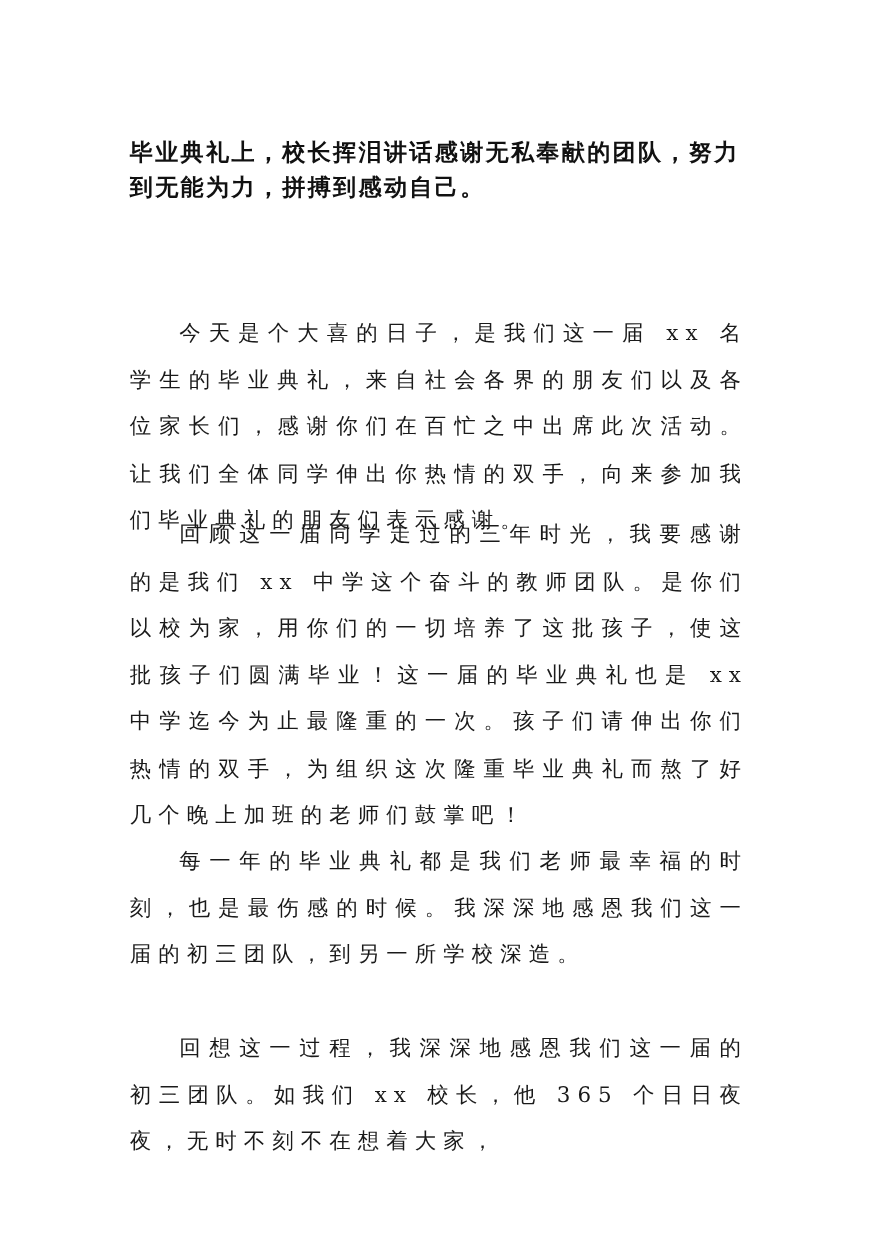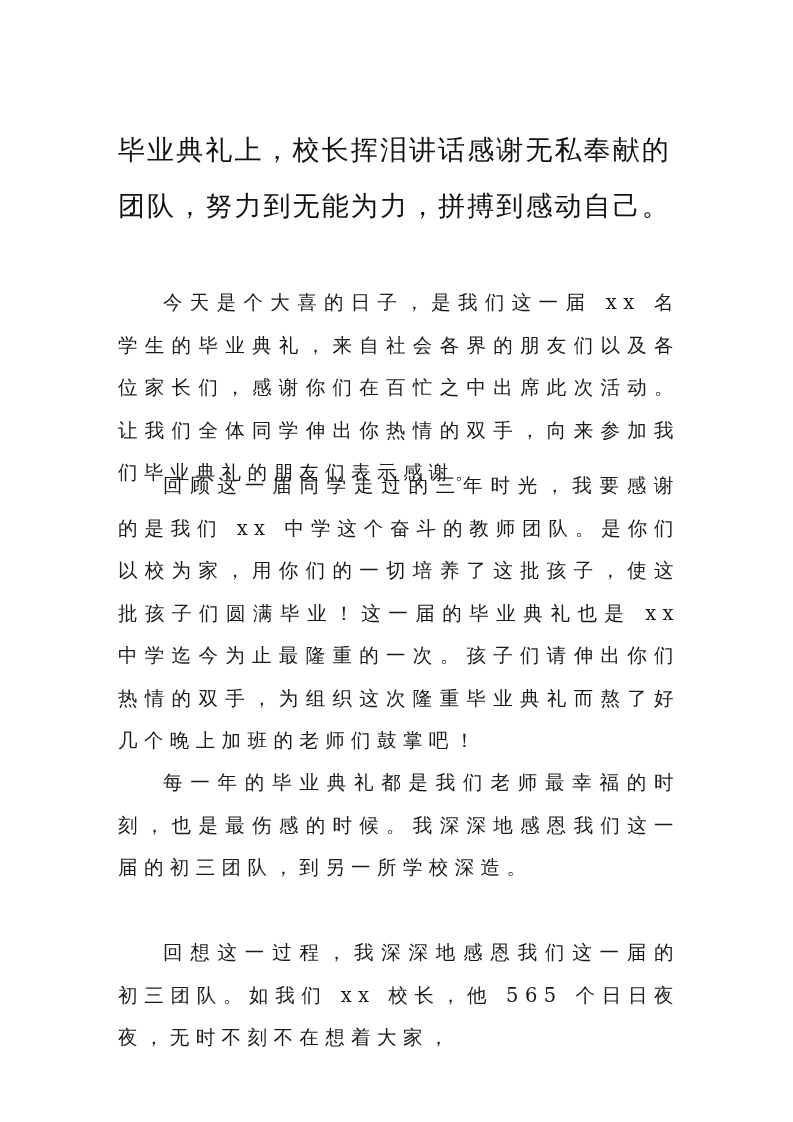--- a/index.html
+++ b/index.html
@@ -19,23 +19,23 @@
     left: 118px;
     top: 0;
     width: 562px;
   }
   .title {
     position: absolute;
     left: 0;
     top: 122px;
     width: 562px;
     font-family: "DejaVu Sans", "Liberation Sans", sans-serif;
-    font-weight: normal;
-    font-size: 27px;
-    line-height: 56px;
+    font-weight: bold;
+    font-size: 21px;
+    line-height: 32px;
     letter-spacing: 2.1px;
     color: #111111;
     margin: 0;
   }
   .body-text {
     position: absolute;
     left: 0;
     width: 562px;
     font-family: "DejaVu Serif", "Liberation Serif", serif;
     font-size: 19.5px;
@@ -52,14 +52,14 @@
   #p4 { top: 932px; }
 </style>
 </head>
 <body>
 
 <div class="page">
   <h1 class="title" id="title">毕业典礼上，校长挥泪讲话感谢无私奉献的团队，努力到无能为力，拼搏到感动自己。</h1>
   <p class="body-text" id="p1">今天是个大喜的日子，是我们这一届 xx 名学生的毕业典礼，来自社会各界的朋友们以及各位家长们，感谢你们在百忙之中出席此次活动。让我们全体同学伸出你热情的双手，向来参加我们毕业典礼的朋友们表示感谢。</p>
   <p class="body-text" id="p2">回顾这一届同学走过的三年时光，我要感谢的是我们 xx 中学这个奋斗的教师团队。是你们以校为家，用你们的一切培养了这批孩子，使这批孩子们圆满毕业！这一届的毕业典礼也是 xx 中学迄今为止最隆重的一次。孩子们请伸出你们热情的双手，为组织这次隆重毕业典礼而熬了好几个晚上加班的老师们鼓掌吧！</p>
   <p class="body-text" id="p3">每一年的毕业典礼都是我们老师最幸福的时刻，也是最伤感的时候。我深深地感恩我们这一届的初三团队，到另一所学校深造。</p>
-  <p class="body-text" id="p4">回想这一过程，我深深地感恩我们这一届的初三团队。如我们 xx 校长，他 565 个日日夜夜，无时不刻不在想着大家，</p>
+  <p class="body-text" id="p4">回想这一过程，我深深地感恩我们这一届的初三团队。如我们 xx 校长，他 365 个日日夜夜，无时不刻不在想着大家，</p>
 </div>
 
 </body></html>

